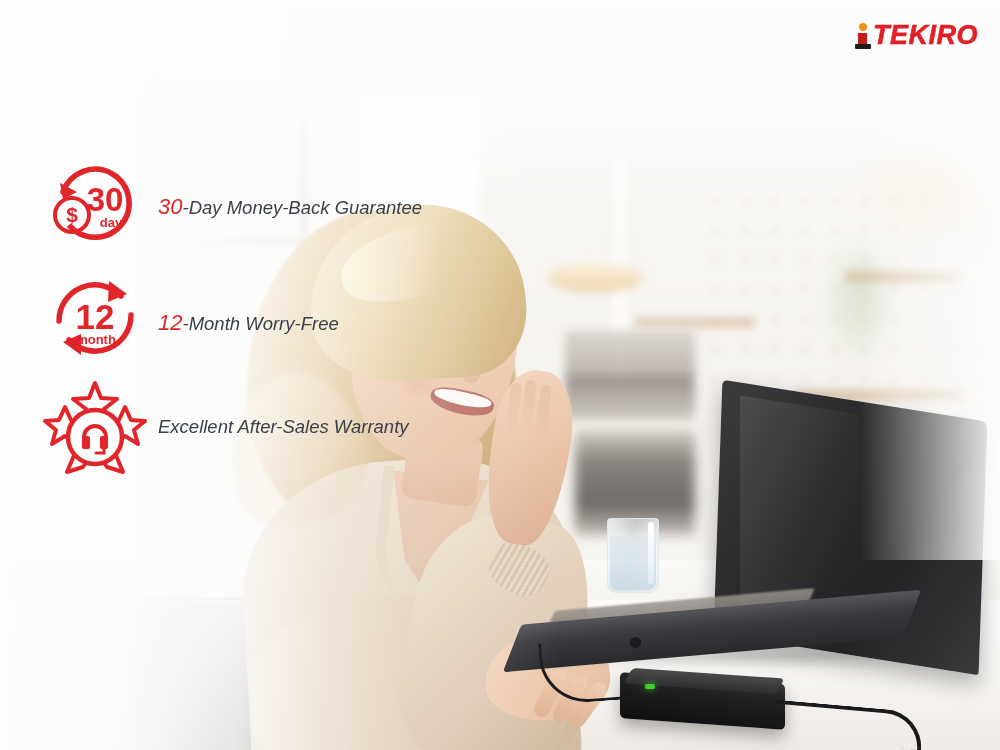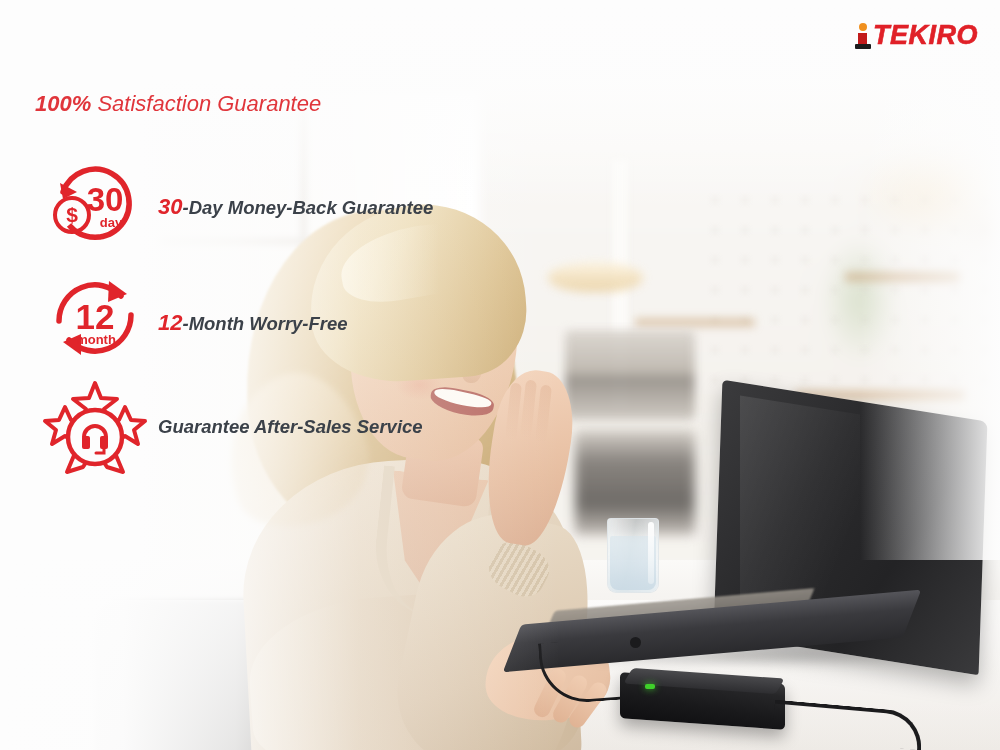--- a/index.html
+++ b/index.html
@@ -314,21 +314,21 @@
   .subheadline {
     position:absolute; left:35px; top:93px;
     font-size:22px; font-style:italic; color:#e0353b; line-height:1;
   }
   .subheadline b { font-weight:bold; }
 
   .features { position:absolute; left:36px; top:152px; width:470px; }
   .feature { position:relative; display:flex; align-items:center; height:110px; }
   .feat-icon { width:118px; flex:0 0 118px; display:flex; align-items:center; justify-content:center; }
   .feat-text {
-    font-size:18.5px; font-weight:bold; font-style:italic; color:#3b4149;
+    font-size:18.5px; font-weight:normal; font-style:italic; color:#3b4149;
     line-height:1.45; margin-left:4px;
   }
   .feat-text .num { color:#e0252b; font-size:22px; }
   .feat-text .l2 { display:block; padding-left:34px; }
   .feat2 .feat-text { margin-top:12px; }
 </style>
 </head>
 <body>
 
 <div class="banner">
@@ -412,23 +412,20 @@
     <div class="logo">
       <span class="logo-i">
         <span class="dot"></span>
           <span class="stem"></span>
           <span class="base"></span>
       </span>
       <span class="logo-text">TEKIRO</span>
     </div>
 
 
-    <div class="subheadline">
-      <b>100%</b><span> Satisfaction Guarantee</span>
-    </div>
 
     <div class="features">
 
       <div class="feature feat1">
         <div class="feat-icon">
           <svg width="104" height="96" viewBox="0 0 104 96">
             <path d="M20 33 A34 34 0 1 1 26 66 A34 34 0 0 0 86 48" fill="none" stroke="#E0252B" stroke-width="5.5" stroke-linecap="round"></path>
             <path d="M17 24 L20 40 L34 33 Z" fill="#E0252B"></path>
             <circle cx="29" cy="56" r="17" fill="none" stroke="#E0252B" stroke-width="4"></circle>
             <text x="29" y="63" font-family="Liberation Sans, sans-serif" font-size="21" font-weight="bold" fill="#E0252B" text-anchor="middle">$</text>
@@ -466,19 +463,19 @@
             <path d="M34 76 L26 95 L42 90 L50 78 Z" fill="none" stroke="#E0252B" stroke-width="4" stroke-linejoin="round"></path>
             <path d="M74 76 L82 95 L66 90 L58 78 Z" fill="none" stroke="#E0252B" stroke-width="4" stroke-linejoin="round"></path>
             <circle cx="54" cy="60" r="27" fill="#FDFDFD" stroke="#E0252B" stroke-width="4.5"></circle>
             <path d="M43 60 A11 11 0 0 1 65 60" fill="none" stroke="#E0252B" stroke-width="4" stroke-linecap="round"></path>
             <rect x="41" y="59" width="8" height="13" rx="2" fill="#E0252B"></rect>
             <rect x="59" y="59" width="8" height="13" rx="2" fill="#E0252B"></rect>
             <path d="M63 71 L63 76 L55 76" fill="none" stroke="#E0252B" stroke-width="3" stroke-linecap="round"></path>
           </svg>
         </div>
         <div class="feat-text">
-          <span>Guarantee After-Sales Service</span>
+          <span>Excellent After-Sales Warranty</span>
         </div>
       </div>
 
     </div>
   </div>
 </div>
 
 </body></html>

